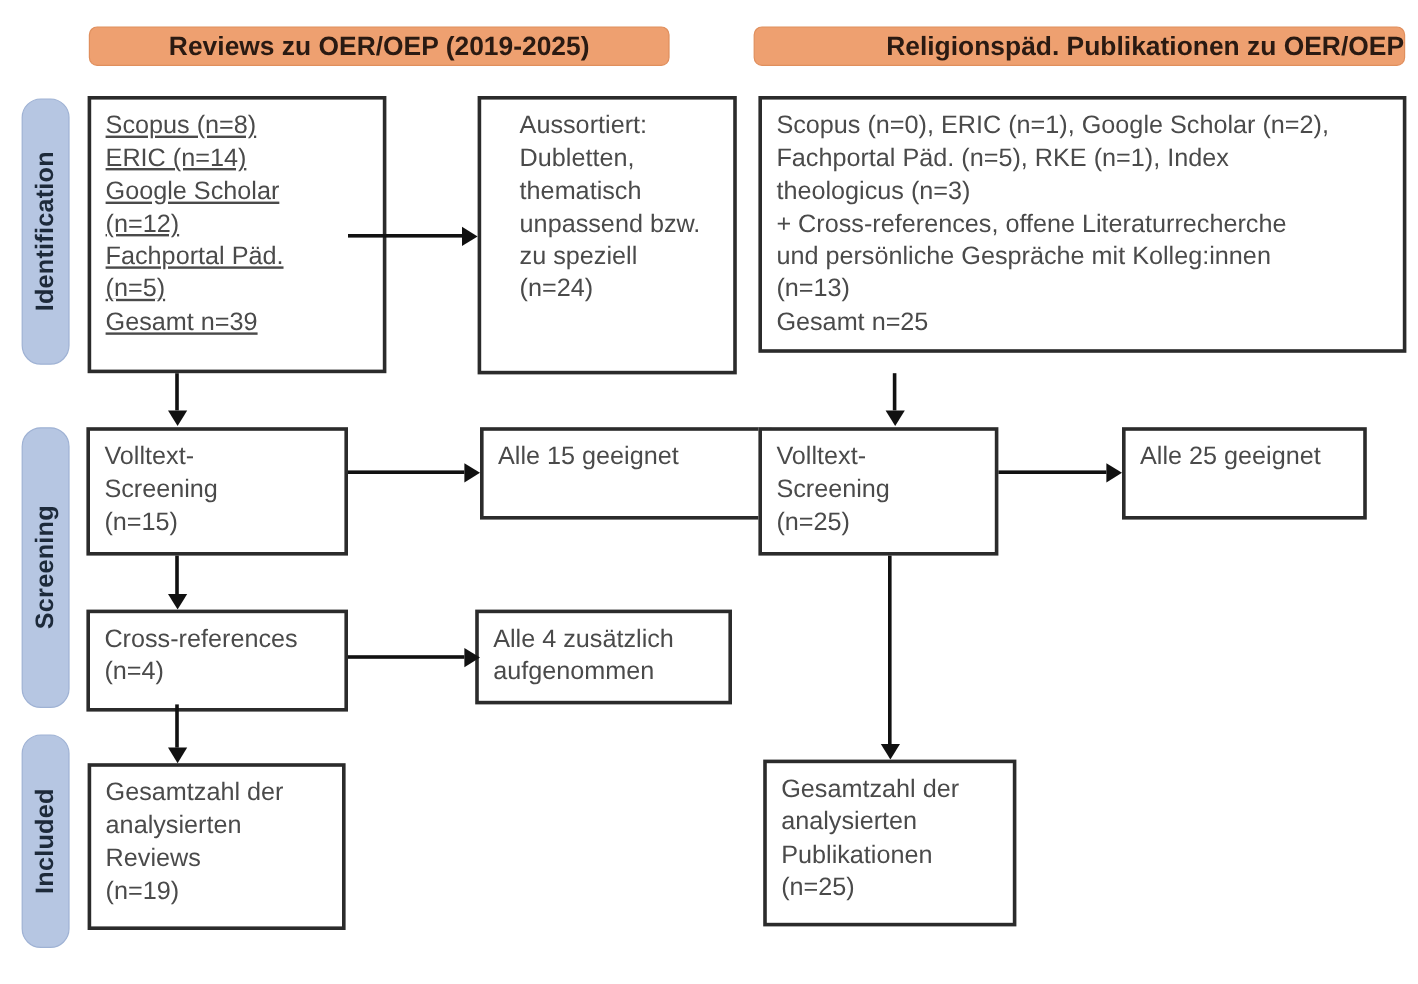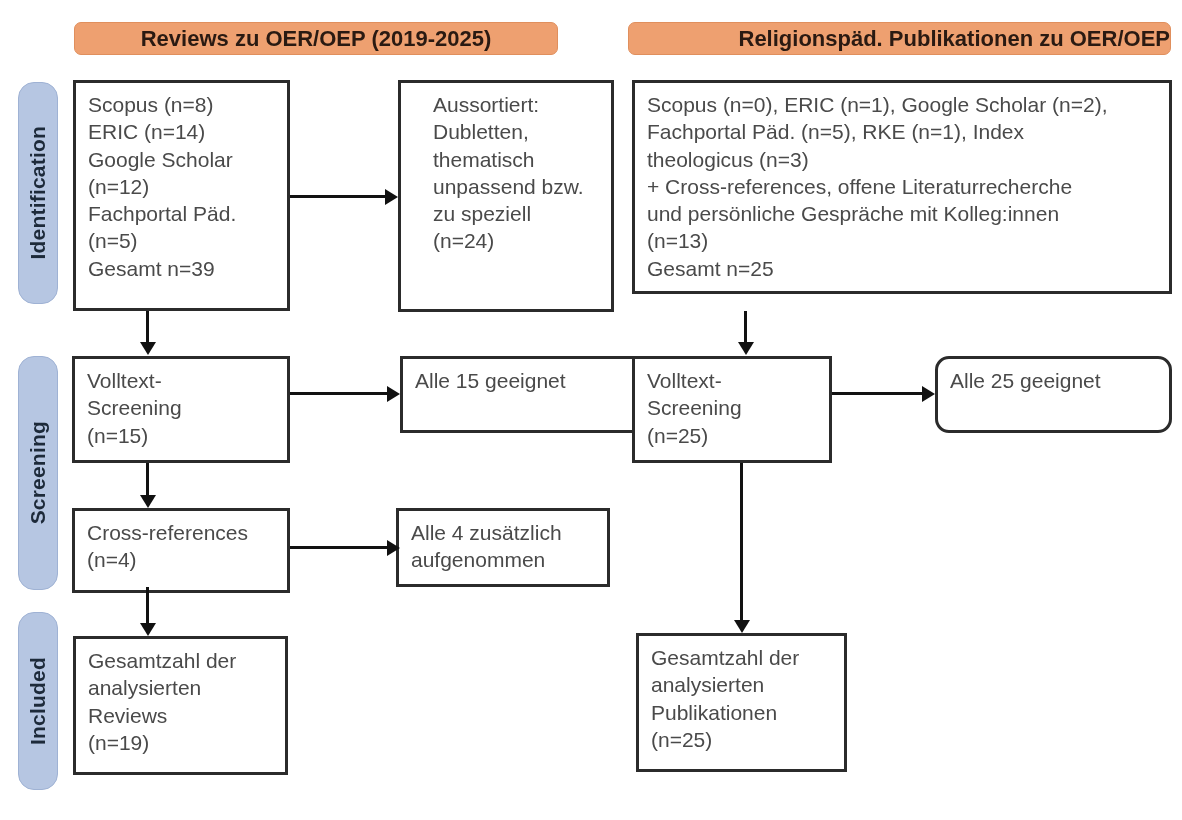--- a/index.html
+++ b/index.html
@@ -109,21 +109,21 @@
   </div>
 
   <div class="col-header" style="left:74px; top:22px; width:484px; height:33px;">
     <span>Reviews zu OER/OEP (2019-2025)</span>
   </div>
 
   <div class="col-header" style="left:628px; top:22px; width:543px; height:33px;justify-content:flex-end;">
     <span>Religionspäd. Publikationen zu OER/OEP</span>
   </div>
 
-  <div class="flow-box" style="left:73px; top:80px; width:217px; height:231px;">Scopus (n=8)
+  <div class="flow-box" style="left:73px; top:80px; width:249px; height:231px;text-decoration:underline;">Scopus (n=8)
 ERIC (n=14)
 Google Scholar
 (n=12)
 Fachportal Päd.
 (n=5)
 Gesamt n=39</div>
 
   <div class="flow-box" style="left:398px; top:80px; width:216px; height:232px;padding-left:32px;">Aussortiert:
 Dubletten,
 thematisch
@@ -174,21 +174,21 @@
 (n=13)
 Gesamt n=25</div>
 
   <div class="conn v" style="left:744px; top:311px; width:3px; height:31px;"></div>
   <div class="arrowhead down" style="left:738px; top:342px;"></div>
 
   <div class="flow-box" style="left:632px; top:356px; width:200px; height:107px;">Volltext-
 Screening
 (n=25)</div>
 
-  <div class="flow-box" style="left:935px; top:356px; width:237px; height:77px;border-radius:14px;">Alle 25 geeignet</div>
+  <div class="flow-box" style="left:935px; top:356px; width:204px; height:77px;">Alle 25 geeignet</div>
 
   <div class="conn h" style="left:832px; top:392px; width:90px;"></div>
   <div class="arrowhead right" style="left:922px; top:386px;"></div>
 
   <div class="conn v" style="left:740px; top:463px; width:3px; height:157px;"></div>
   <div class="arrowhead down" style="left:734px; top:620px;"></div>
 
   <div class="flow-box" style="left:636px; top:633px; width:211px; height:139px;">Gesamtzahl der
 analysierten
 Publikationen

